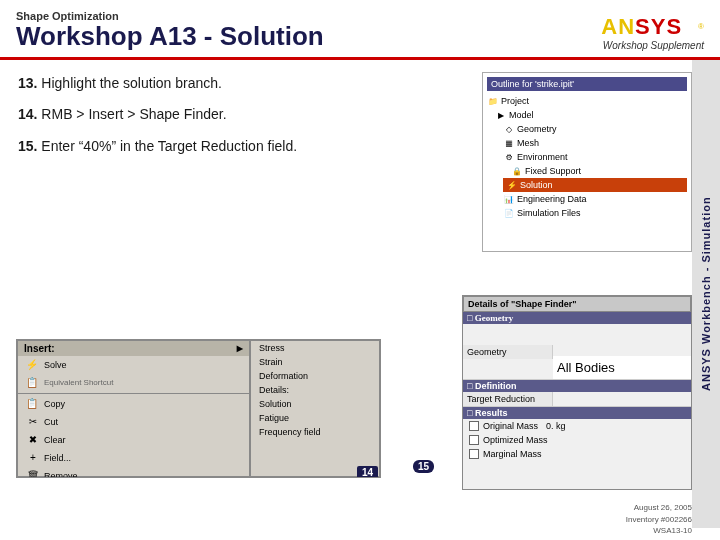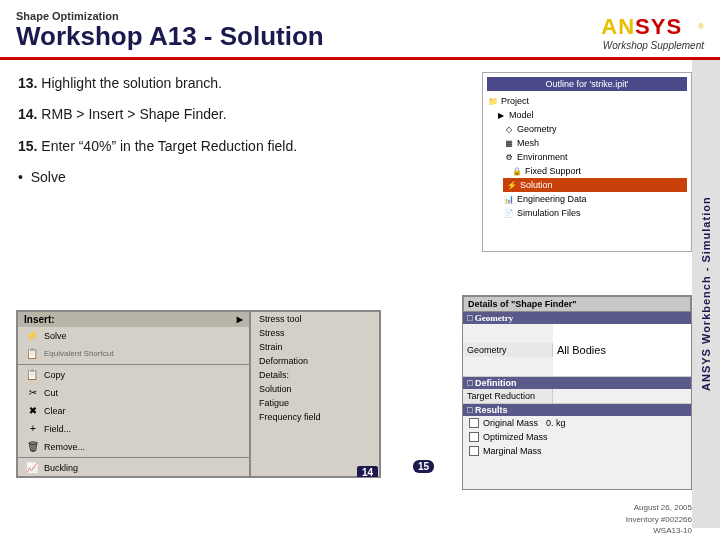--- a/index.html
+++ b/index.html
@@ -98,29 +98,28 @@
     
     .screenshot-top-right {
       position: absolute;
       top: 72px;
       right: 28px;
       width: 210px;
       height: 175px;
       background: #f5f5f5;
       border: 1px solid #aaa;
       overflow: hidden;
-      text-align: center;
     }
 
     .screenshot-bottom-left {
       position: absolute;
       bottom: 50px;
       left: 16px;
       width: 365px;
-      height: 168px;
+      height: 139px;
       background: #d4d0c8;
       border: 1px solid #888;
       overflow: hidden;
     }
 
     
     .footer {
       position: absolute;
       bottom: 4px;
       right: 28px;
@@ -251,24 +250,25 @@
     .details-label {
       width: 90px;
       padding: 2px 4px;
       font-size: 9px;
       color: #000;
       background: #e8e8e8;
       border-right: 1px solid #ccc;
     }
     .details-value {
       flex: 1;
-      padding: 20px 4px;
-      font-size: 11px;
+      padding: 4px 4px;
+      font-size: 13px;
       color: #000;
       background: #fff;
+      margin-top: 32px;
     }
     .details-value.highlighted {
       background: #c8400a;
       color: #fff;
     }
     .checkbox-row {
       display: flex;
       align-items: center;
       padding: 2px 6px;
       gap: 4px;
@@ -305,23 +305,20 @@
 
     <div class="instruction">
       <strong>13.</strong> Highlight the solution branch.
     </div>
     <div class="instruction">
       <strong>14.</strong> RMB &gt; Insert &gt; Shape Finder.
     </div>
     <div class="instruction">
       <strong>15.</strong> Enter “40%” in the Target Reduction field.
     </div>
-    <div class="instruction">
-      •&nbsp;&nbsp;Solve
-    </div>
 
     <div class="screenshot-bottom-left">
       <div class="menu-panel">
 
         <div class="menu-col">
           <div class="menu-item" style="background:#b8b4a8; font-weight:bold; font-size:10px; padding:2px 6px;">
             <span>Insert:</span>
             <span class="arrow">▶</span>
           </div>
           <div class="menu-item">
@@ -362,23 +359,20 @@
             <span class="menu-item-icon">🎵</span>
             <span>Harmonics</span>
           </div>
           <div class="menu-item highlighted" style="background:#3a6698; color:#fff;">
             <span class="menu-item-icon">🔷</span>
             <span>Shape Finder</span>
           </div>
         </div>
 
         <div class="menu-col-2">
-          <div class="menu-item">
-            <span>Stress tool</span>
-          </div>
           <div class="menu-item">
             <span>Stress</span>
           </div>
           <div class="menu-item">
             <span>Strain</span>
           </div>
           <div class="menu-item">
             <span>Deformation</span>
           </div>
           <div class="menu-item">

